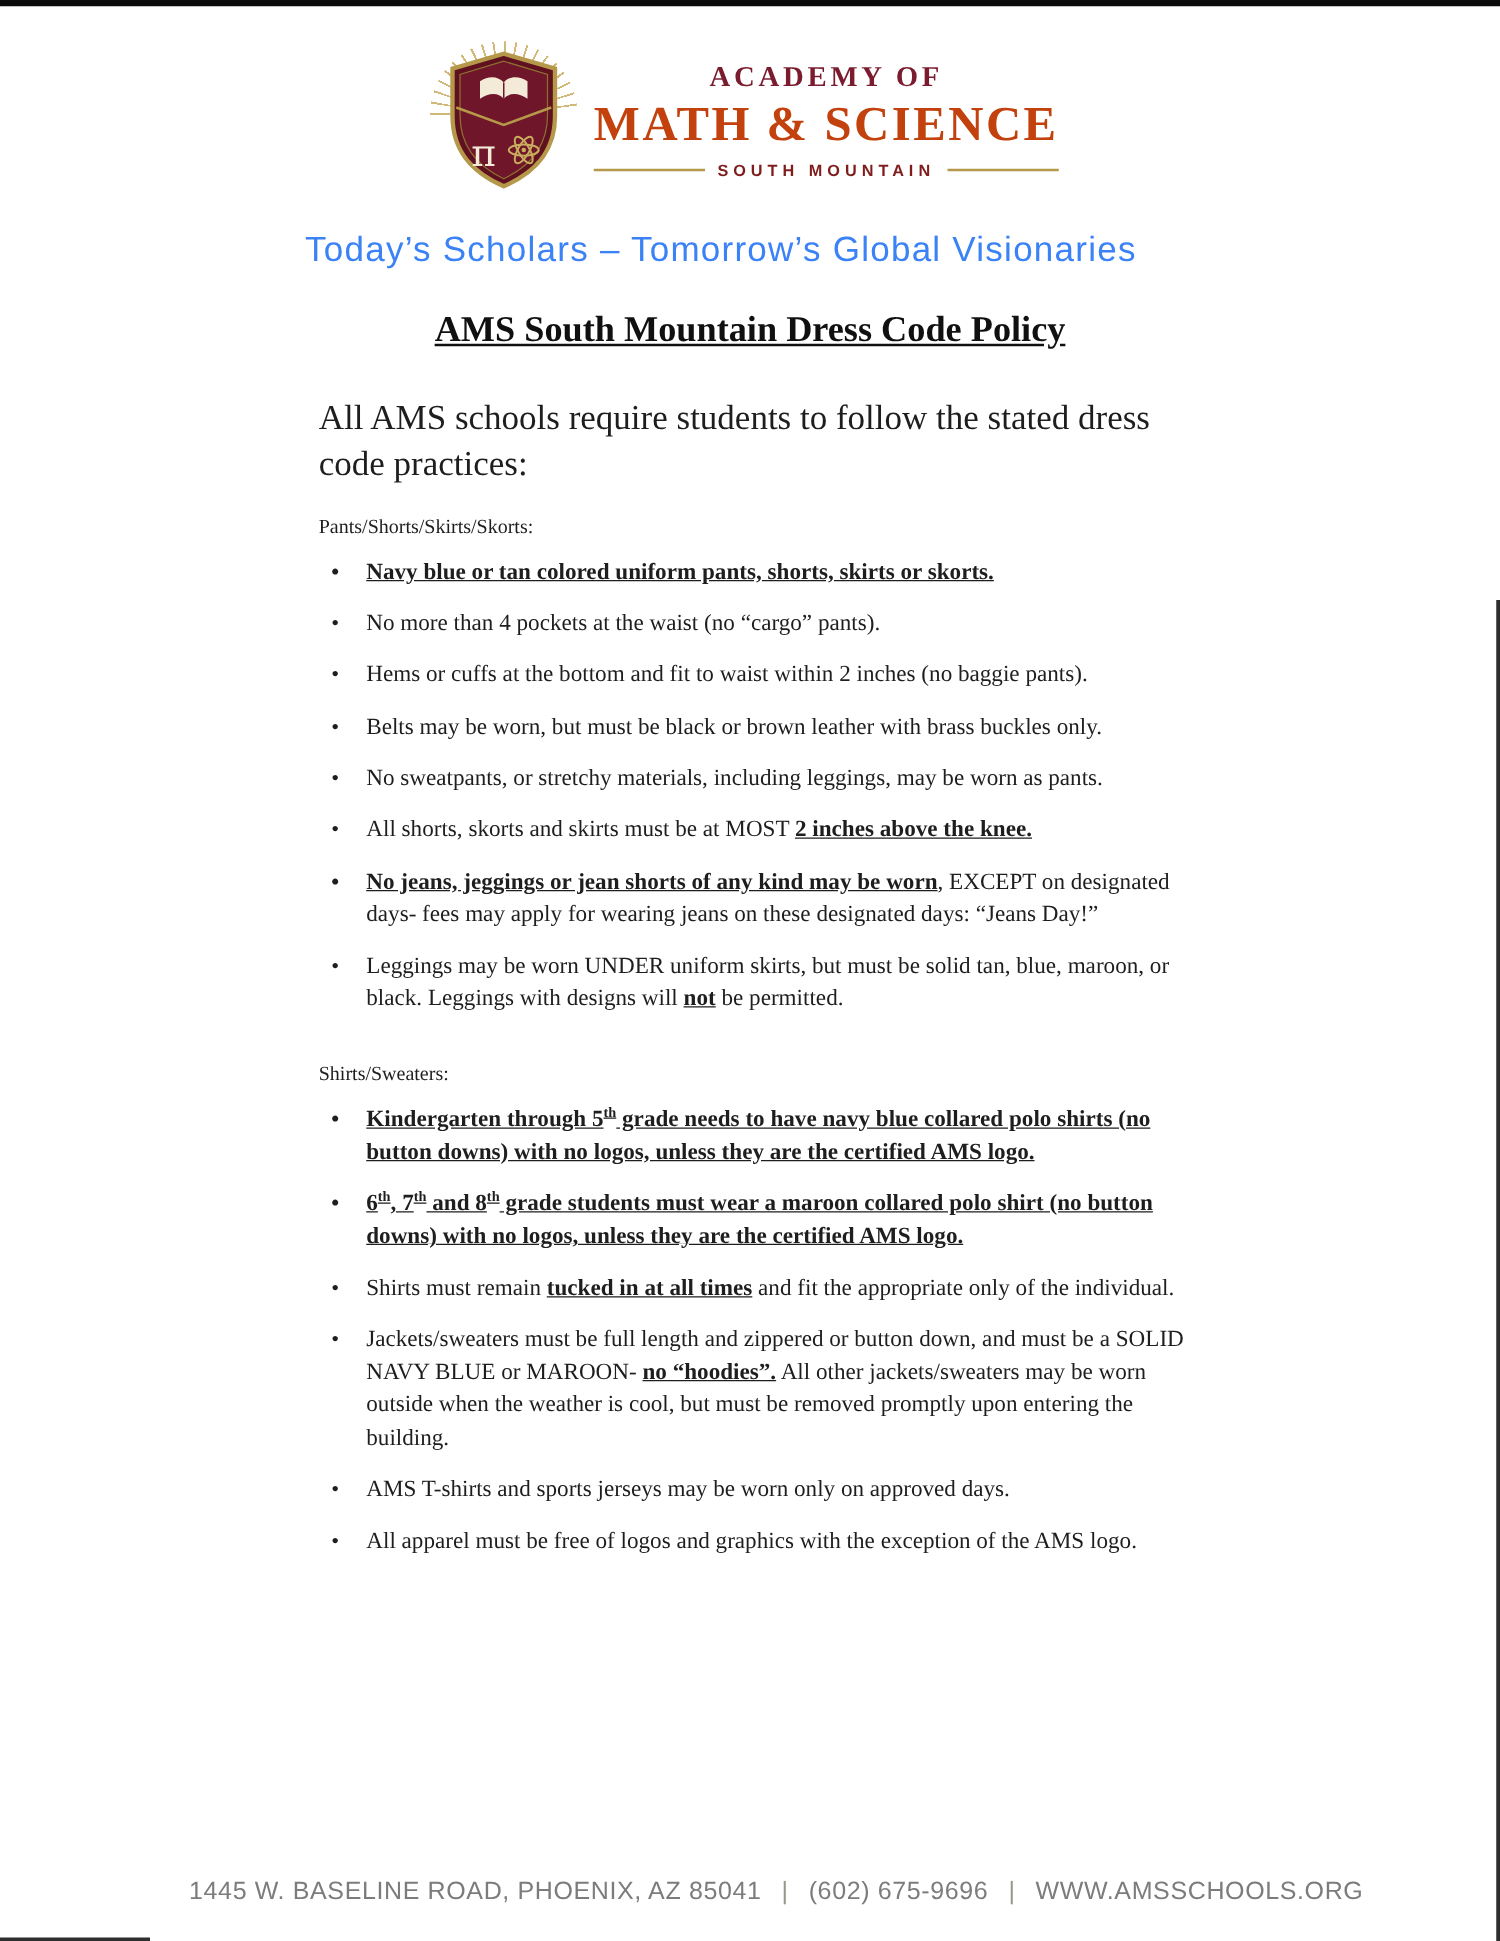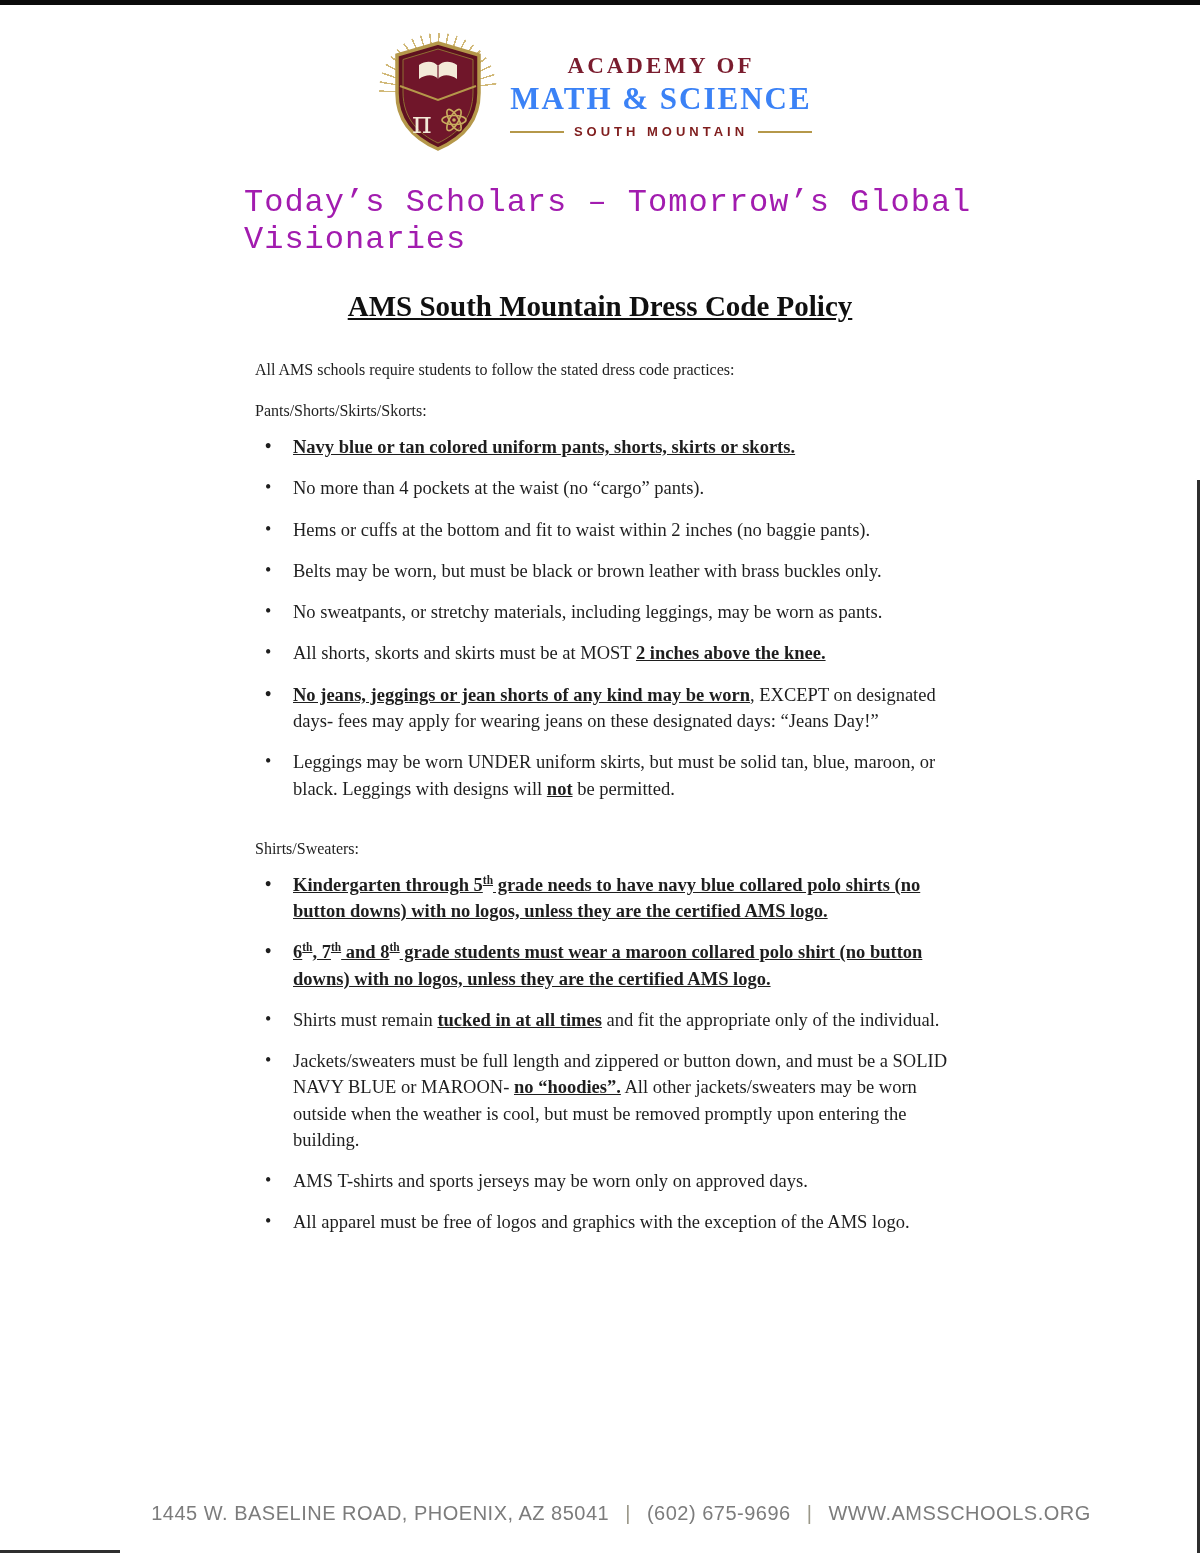--- a/index.html
+++ b/index.html
@@ -31,49 +31,49 @@
     left: 50%; top: -7px;
     transform: translateX(-50%);
     width: 118px; height: 59px;
     border-radius: 59px 59px 0 0;
     background: repeating-conic-gradient(from -90deg at 50% 100%, #ccb169 0deg 1.6deg, transparent 1.6deg 9deg);
     opacity: 0.9;
   }
   .crest svg { position: relative; display: block; }
   .logo-text { text-align: center; }
   .org1 { font-size: 23px; letter-spacing: 3px; color: #7a1c2e; font-weight: 600; }
-  .org2 { font-size: 31px; letter-spacing: 2px; color: #3b82f6; font-weight: 700; margin-top: 2px; }
+  .org2 { font-size: 39px; letter-spacing: 2px; color: #c2410c; font-weight: 700; margin-top: 2px; }
   .campus-row { display: flex; align-items: center; gap: 10px; margin-top: 7px; }
   .gold-line { flex: 1; height: 2px; background: #b5984a; min-width: 34px; }
   .campus {
     font-family: "Liberation Sans", sans-serif;
     font-size: 13px; letter-spacing: 4px;
     color: #7f1d1d; font-weight: 700; white-space: nowrap;
   }
 
   
   .tagline {
     margin: 32px 0 0 244px;
-    font-family: Liberation Mono, monospace;
-    font-size: 32px;
-    color: #a21caf;
+    font-family: Liberation Sans, sans-serif;
+    font-size: 28px;
+    color: #3b82f6;
     letter-spacing: 1px;
   }
   .title {
     margin: 32px 0 0 0;
     text-align: center;
     font-size: 29px;
     font-weight: 700;
     text-decoration: underline;
     color: #101010;
   }
 
   
   .content { margin: 36px 0 0 255px; width: 700px; font-size: 18.5px; }
-  .intro { margin: 0 0 6px 0; font-size: 16px; line-height: 1.32; }
+  .intro { margin: 0 0 6px 0; font-size: 28px; line-height: 1.32; }
   .section-heading { font-size: 16px; font-weight: 400; margin: 22px 0 14px 0; }
   .section-heading.later { margin-top: 38px; }
   .bullets { list-style: none; margin: 0; padding: 0 0 0 4px; }
   .bullets li { position: relative; padding-left: 34px; margin: 0 0 15px 0; line-height: 1.42; }
   .bullets li::before { content: "\2022"; position: absolute; left: 6px; top: 0px; font-size: 18px; color: #1e1e1e; }
   .bullets li.lead-bold::before { font-weight: 700; }
   .b { font-weight: 700; text-align: center; }
   .u { text-decoration: underline; }
   sup { font-size: 0.62em; line-height: 0; }
 

